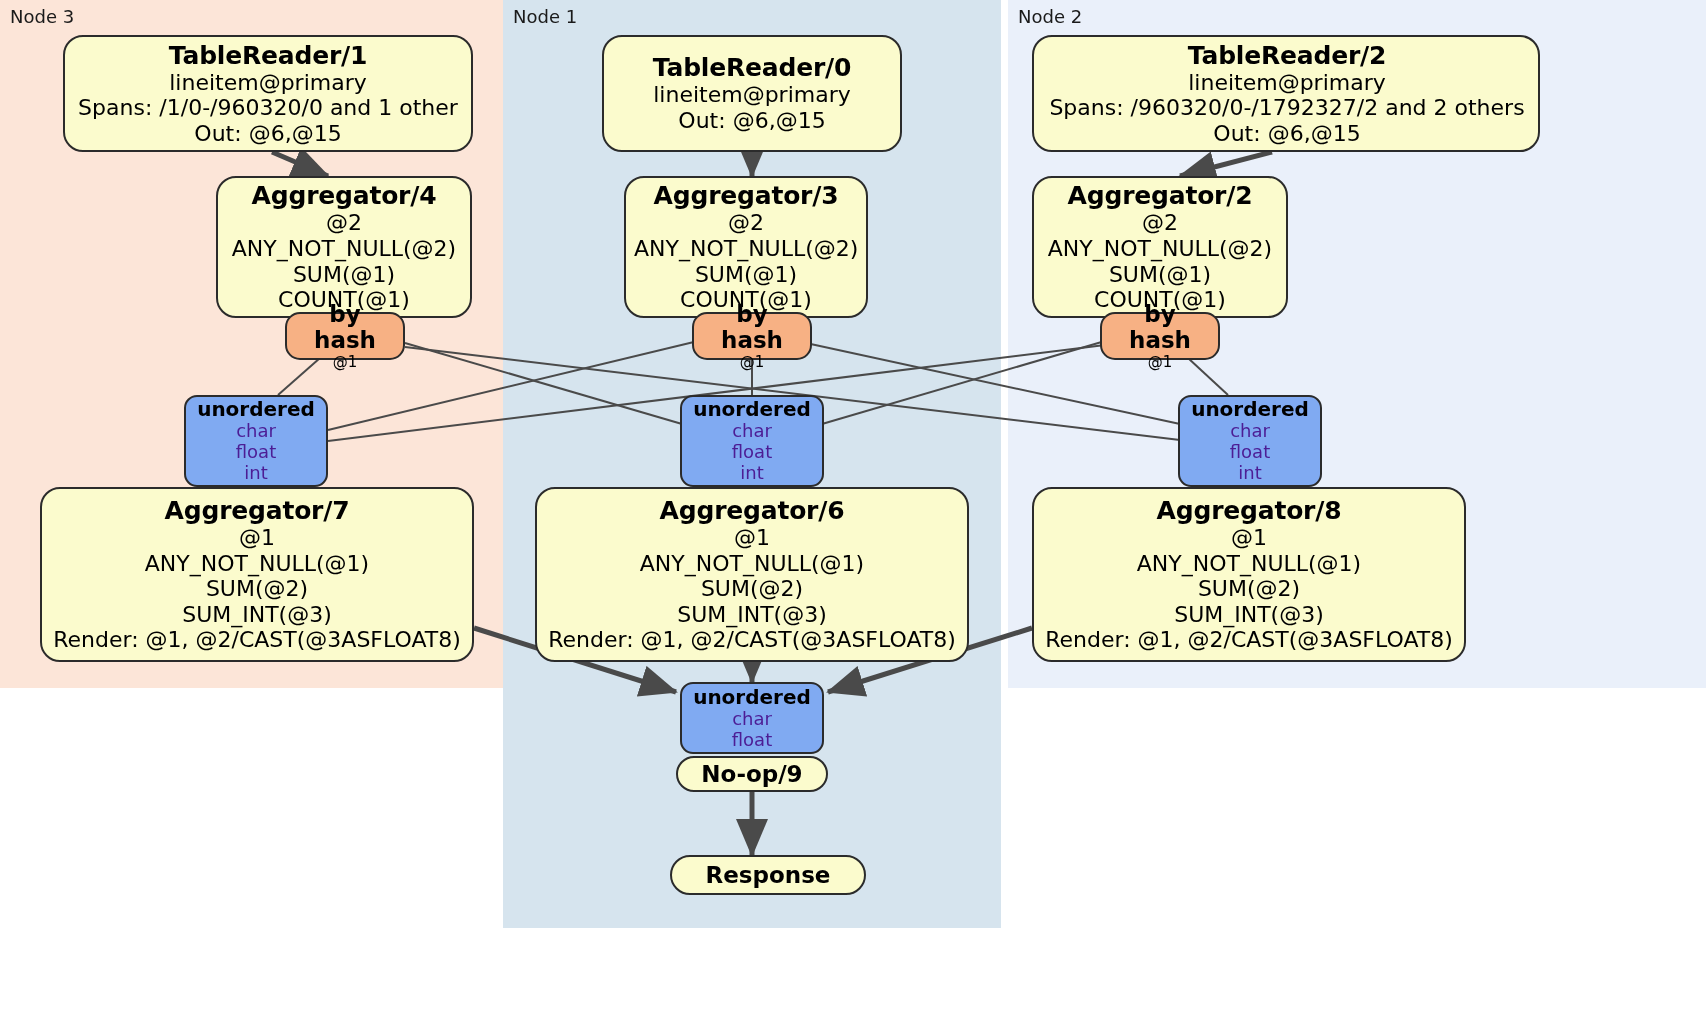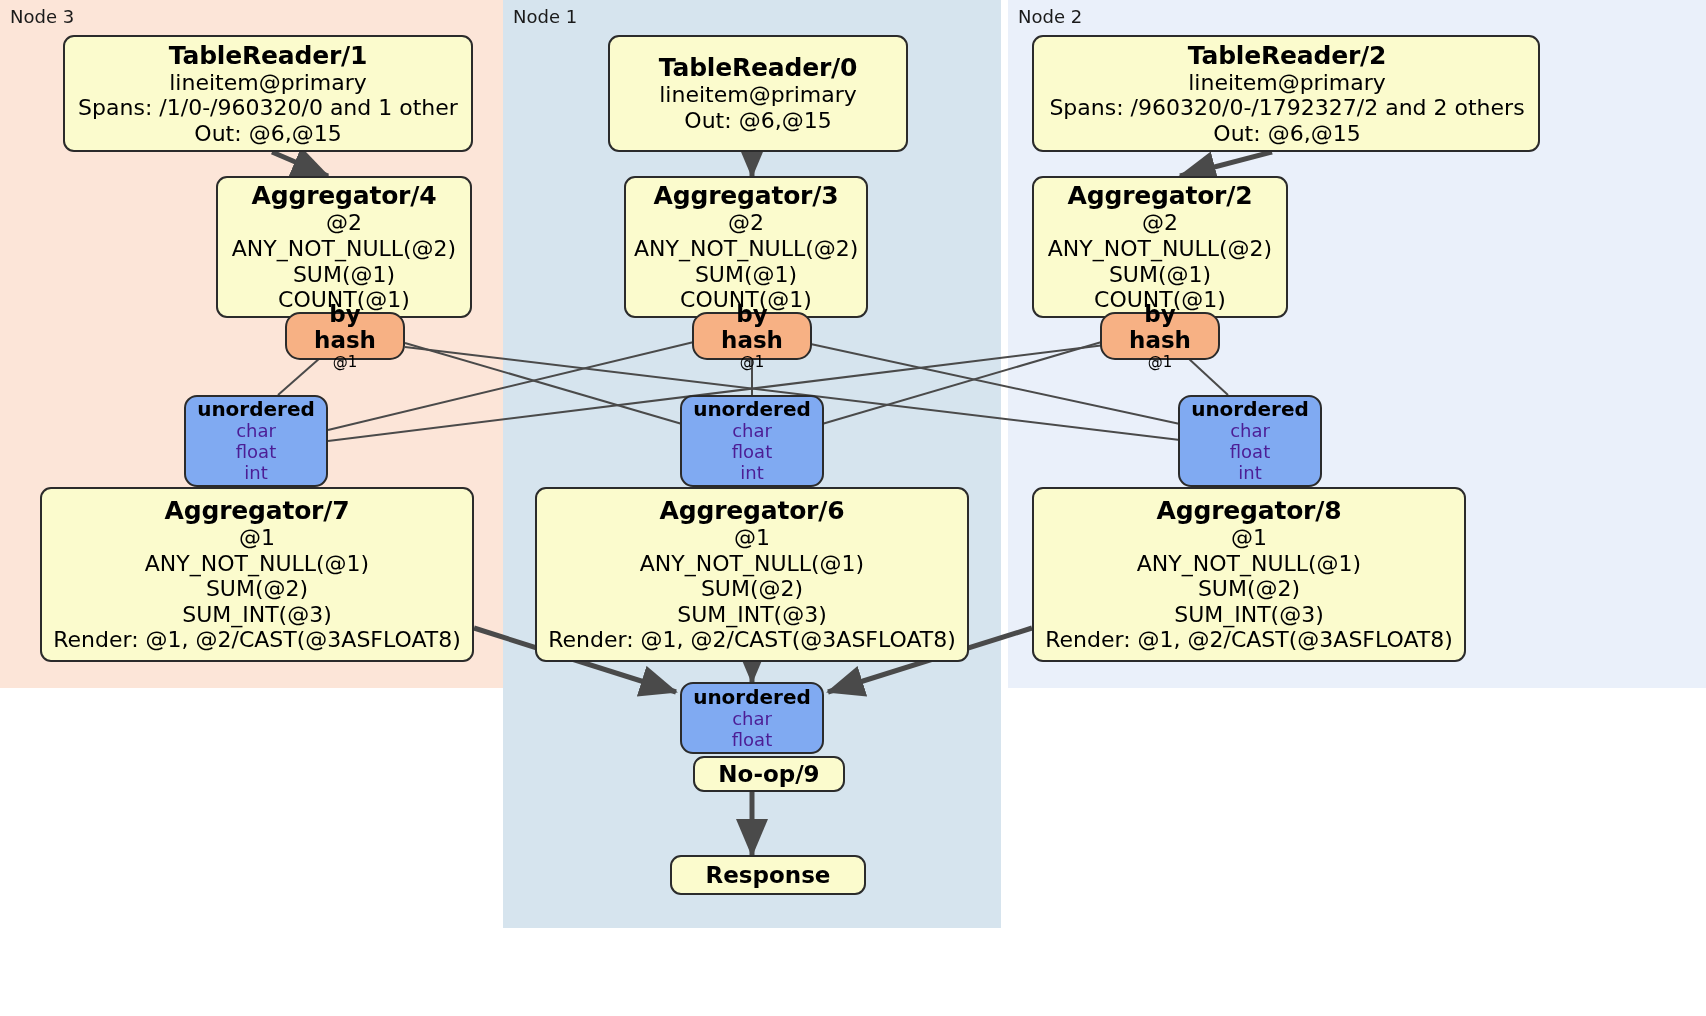--- a/index.html
+++ b/index.html
@@ -16,21 +16,21 @@
     font-size:18px;color:#1a1a1a;white-space:nowrap;
   }
 
   
   #edges{position:absolute;left:0;top:0;width:1706px;height:1016px;
          pointer-events:none;}
 
   
   .box{
     position:absolute;box-sizing:border-box;
-    border:2px solid #2b2b2b;border-radius:11px;
+    border:2px solid #2b2b2b;border-radius:20px;
     text-align:center;line-height:1.16;
     display:flex;flex-direction:column;justify-content:center;
     padding:5px 8px;
   }
   .proc{background:#fbfbcd;}
   .recv{background:#80aaf2;border-radius:13px;}
   .rout{background:#f7b184;border-radius:15px;}
 
   .t-title{font-weight:bold;font-size:25px;color:#000;letter-spacing:-0.2px;}
   .t-sub{font-size:22px;color:#000;}
@@ -90,21 +90,21 @@
     </g>
   </svg>
 
   <div class="box proc" style="left:63px;top:35px;width:410px;height:117px;">
     <div class="t-title">TableReader/1</div>
     <div class="t-sub">lineitem@primary</div>
     <div class="t-sub">Spans: /1/0-/960320/0 and 1 other</div>
     <div class="t-sub">Out: @6,@15</div>
   </div>
 
-  <div class="box proc" style="left:602px;top:35px;width:300px;height:117px;margin-left:6px;">
+  <div class="box proc" style="left:602px;top:35px;width:300px;height:117px;">
     <div class="t-title">TableReader/0</div>
     <div class="t-sub">lineitem@primary</div>
     <div class="t-sub">Out: @6,@15</div>
   </div>
 
   <div class="box proc" style="left:1032px;top:35px;width:508px;height:117px;padding-left:10px;">
     <div class="t-title">TableReader/2</div>
     <div class="t-sub">lineitem@primary</div>
     <div class="t-sub">Spans: /960320/0-/1792327/2 and 2 others</div>
     <div class="t-sub">Out: @6,@15</div>
@@ -196,21 +196,21 @@
     <div class="t-sub">SUM_INT(@3)</div>
     <div class="t-sub">Render: @1, @2/CAST(@3ASFLOAT8)</div>
   </div>
 
   <div class="box recv" style="left:680px;top:682px;width:144px;height:72px;">
     <div class="t-title-sm">unordered</div>
     <div class="t-sub-sm">char</div>
     <div class="t-sub-sm">float</div>
   </div>
 
-  <div class="box proc" style="left:676px;top:756px;width:152px;height:36px;margin-left:17px;">
+  <div class="box proc" style="left:676px;top:756px;width:152px;height:36px;">
     <div class="t-title-xs">No-op/9</div>
   </div>
 
   <div class="box proc" style="left:670px;top:855px;width:196px;height:40px;">
     <div class="t-title-xs">Response</div>
   </div>
 
 </div>
 
 </body></html>

